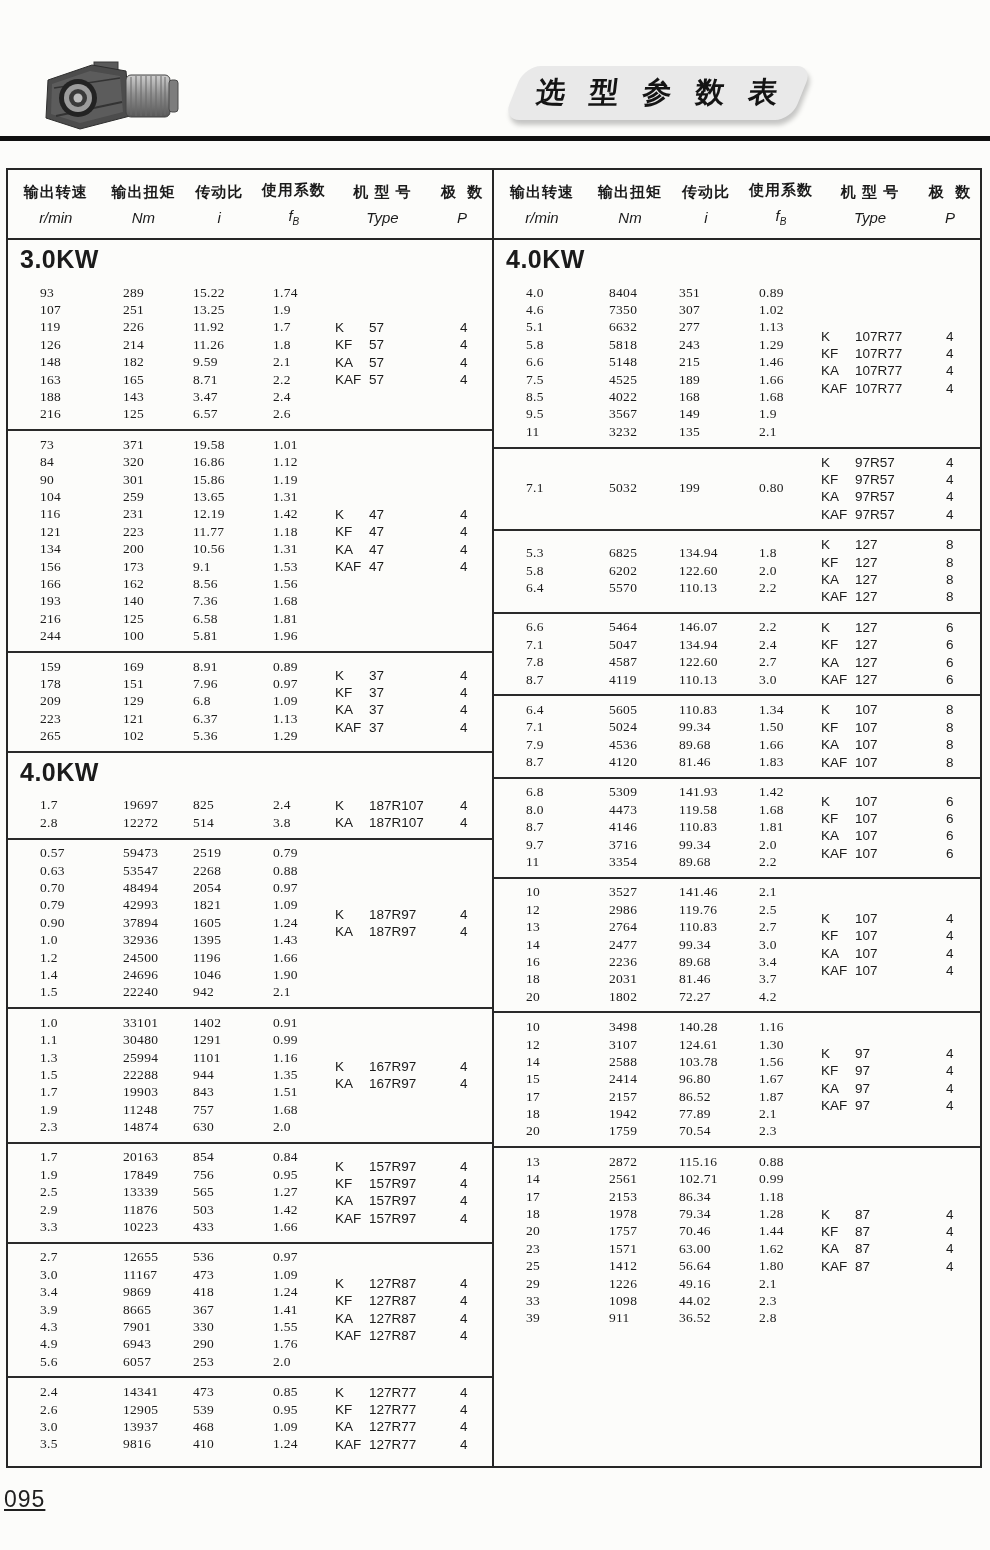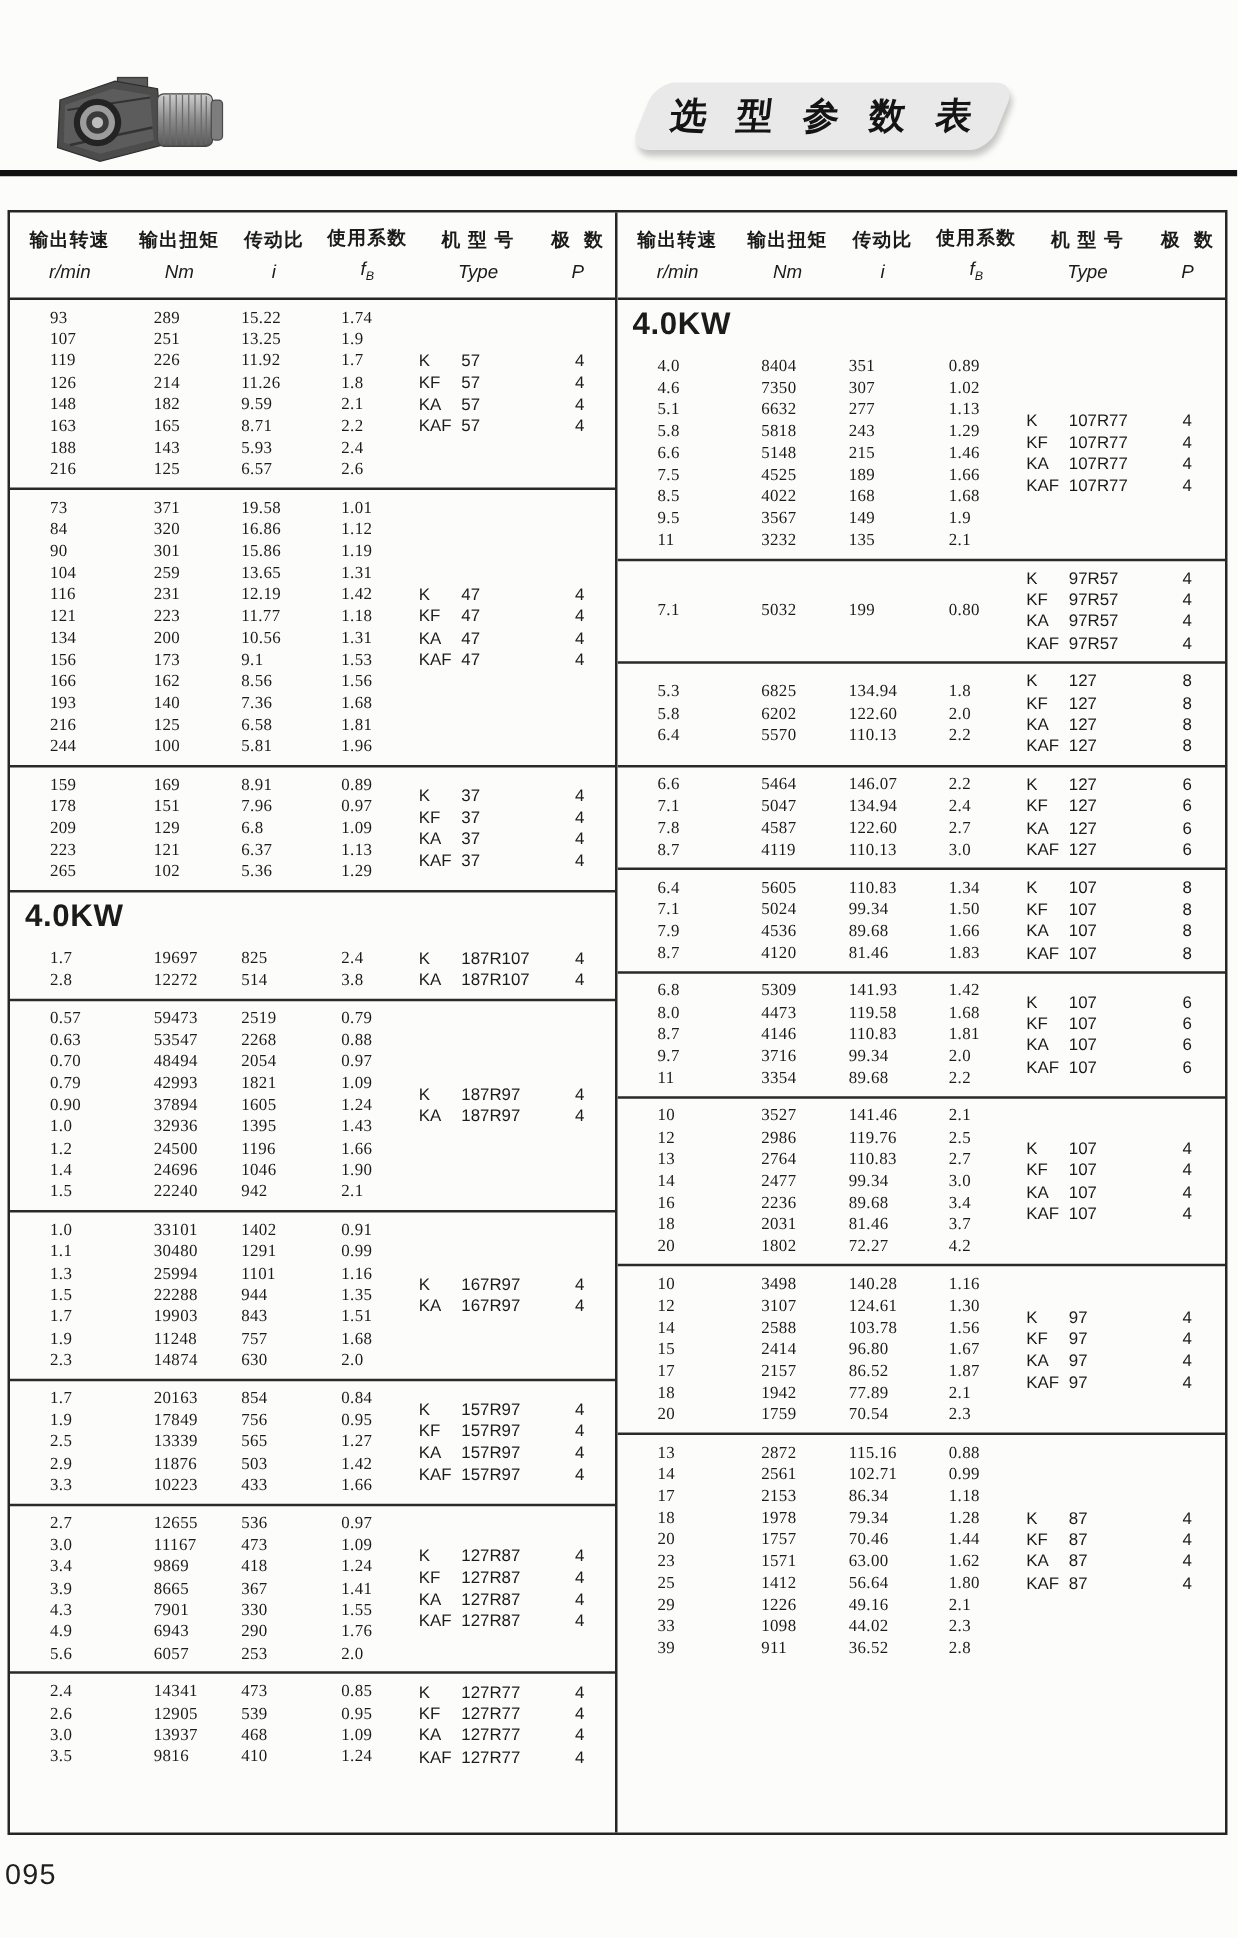--- a/index.html
+++ b/index.html
@@ -40,21 +40,21 @@
   .numblock { width:326px; display:flex; flex-direction:column;font-family:Liberation Serif, serif; }
   .drow { display:flex; height:17.4px; align-items:center; }
   .cell { font-size:13.5px; letter-spacing:.3px; white-space:pre; }
   .c1{width:96px;padding-left:32px}.c2{width:80px;padding-left:19px}
   .c3{width:72px;padding-left:9px}.c4{width:78px;padding-left:17px}
   .typeblock { flex:1; display:flex; flex-direction:column; }
   .trow { display:flex; height:17.4px; align-items:center; }
   .tcell { width:100px; padding-left:1px; font-size:13.5px; white-space:pre; }
   .tprefix { display:inline-block; width:34px; }
   .pcell { width:60px; padding-left:26px; font-size:13.5px; }
-  .pagenum { position:absolute; left:4px; top:1486px; font-size:23px; letter-spacing:1px; color:#1f1f1f; }
+  .pagenum { position:absolute; left:4px; top:1486px; font-size:23px; letter-spacing:1px; color:#1f1f1f;text-decoration:underline; }
 </style>
 </head>
 <body>
 
 <div class="page">
 
   <div class="logo">
     <svg viewBox="0 0 152 76" width="152" height="76">
       <defs>
         <linearGradient id="mg" x1="0" y1="0" x2="0" y2="1">
@@ -112,20 +112,21 @@
           </div>
           <div class="th w5">
             <div class="zh">机 型 号</div>
             <div class="en">Type</div>
           </div>
           <div class="th w6">
             <div class="zh">极  数</div>
             <div class="en">P</div>
           </div>
         </div>
+        <div class="sec-title">3.0KW</div>
         <div class="group">
           <div class="numblock">
             <div class="drow">
               <div class="cell c1">93</div>
               <div class="cell c2">289</div>
               <div class="cell c3">15.22</div>
               <div class="cell c4">1.74</div>
             </div>
             <div class="drow">
               <div class="cell c1">107</div>
@@ -153,21 +154,21 @@
             </div>
             <div class="drow">
               <div class="cell c1">163</div>
               <div class="cell c2">165</div>
               <div class="cell c3">8.71</div>
               <div class="cell c4">2.2</div>
             </div>
             <div class="drow">
               <div class="cell c1">188</div>
               <div class="cell c2">143</div>
-              <div class="cell c3">5.93</div>
+              <div class="cell c3">3.47</div>
               <div class="cell c4">2.4</div>
             </div>
             <div class="drow">
               <div class="cell c1">216</div>
               <div class="cell c2">125</div>
               <div class="cell c3">6.57</div>
               <div class="cell c4">2.6</div>
             </div>
           </div>
           <div class="typeblock">

